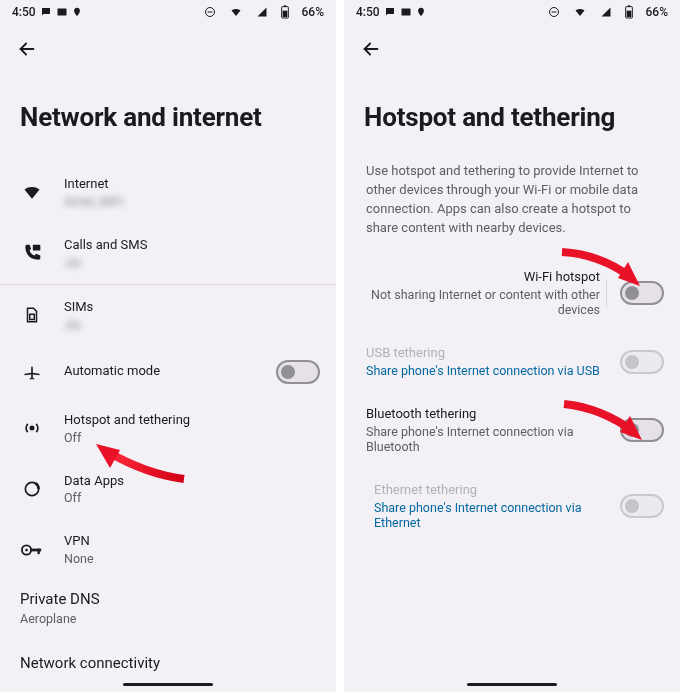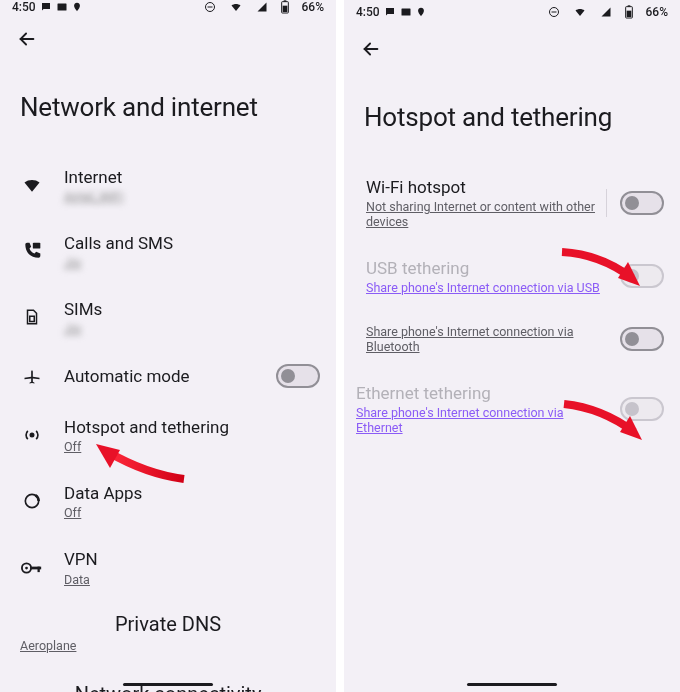--- a/index.html
+++ b/index.html
@@ -32,21 +32,21 @@
       font-weight: 500;
     }
     .status-left { display:flex; align-items:center; gap:4px; }
     .status-right { display:flex; align-items:center; gap:13px; }
     .status-right svg, .status-left svg { display:block; }
     .back-row {
       padding: 14px 16px 10px 16px;
     }
     .page-title {
       font-size: 26px;
-      font-weight: 400;
+      font-weight: 700;
       color: #1b1b1f;
       padding: 28px 20px 30px 20px;
       letter-spacing: -0.2px;
     }
     .list-item {
       display: flex;
       align-items: center;
       padding: 14px 16px 14px 20px;
       gap: 20px;
       position: relative;
@@ -56,32 +56,31 @@
       display: flex;
       justify-content: center;
       align-items: center;
       flex-shrink: 0;
     }
     .item-texts {
       flex: 1;
       min-width: 0;
     }
     .item-title {
-      font-size: 17px;
+      font-size: 13px;
       color: #1b1b1f;
       line-height: 1.3;
     }
     .item-sub {
       font-size: 12.5px;
       color: #5f5e65;
       margin-top: 1px;
-      text-decoration: underline;
     }
     .item-title.disabled { color: #b3b1b8; }
-    .item-sub.disabled   { color: #8b5cf6; }
+    .item-sub.disabled   { color: #0369a1; }
     .divider {
       height: 1px;
       background: #ddd8e0;
       margin: 0;
     }
     .toggle {
       width: 44px;
       height: 24px;
       border-radius: 14px;
       border: 2px solid #918f96;
@@ -110,21 +109,21 @@
     .toggle.disabled::after{ background:#c6c3cb;}
     .desc-text {
       font-size: 13px;
       color: #5f5e65;
       line-height: 1.45;
       padding: 0 22px 18px 22px;
     }
     .no-icon-item {
       padding: 10px 20px;
     }
-    .no-icon-item .item-title{ font-size:20px;text-align:center;}
+    .no-icon-item .item-title{ font-size:15px;}
     .blur-text {
       filter: blur(3px);
       color:#8a8a8a;
     }
     .gesture-bar{
       position:absolute;
       bottom:6px;
       left:50%;
       transform:translateX(-50%);
       width:90px;
@@ -268,21 +267,21 @@
     <span class="icon-slot">
         <svg width="22" height="16" viewBox="0 0 24 14" fill="#1b1b1f">
           <circle cx="6" cy="7" r="5" fill="none" stroke="#1b1b1f" stroke-width="2"></circle>
           <circle cx="6" cy="7" r="1.5"></circle>
           <rect x="10" y="5.5" width="12" height="3"></rect>
           <rect x="18" y="5.5" width="2.5" height="6"></rect>
         </svg>
       </span>
     <div class="item-texts">
       <div class="item-title">VPN</div>
-      <div class="item-sub">Data</div>
+      <div class="item-sub">None</div>
     </div>
   </div>
 
   <div class="no-icon-item">
     <div class="item-title">Private DNS</div>
     <div class="item-sub">Aeroplane</div>
   </div>
 
   <div class="no-icon-item" style="padding-top:18px;">
     <div class="item-title">Network connectivity</div>
@@ -340,45 +339,47 @@
 
   <div class="back-row">
     <svg width="22" height="22" viewBox="0 0 24 24" fill="none" stroke="#1b1b1f" stroke-width="2" stroke-linecap="round">
         <path d="M19 12H5"></path>
         <path d="M11 18l-6-6 6-6"></path>
       </svg>
   </div>
 
   <div class="page-title">Hotspot and tethering</div>
 
-
-  <div class="list-item" style="padding-left:22px;">
+  <div class="desc-text">Use hotspot and tethering to provide Internet to other devices through your Wi-Fi or mobile data connection. Apps can also create a hotspot to share content with nearby devices.</div>
+
+  <div class="list-item" style="padding-left:22px;text-align:right;">
     <div class="item-texts">
       <div class="item-title">Wi-Fi hotspot</div>
       <div class="item-sub">Not sharing Internet or content with other devices</div>
     </div>
     <div class="toggle with-divider"></div>
   </div>
 
   <div class="list-item" style="padding-left:22px;">
     <div class="item-texts">
       <div class="item-title disabled">USB tethering</div>
       <div class="item-sub disabled">Share phone's Internet connection via USB</div>
     </div>
     <div class="toggle disabled"></div>
   </div>
 
   <div class="list-item" style="padding-left:22px;">
     <div class="item-texts">
+      <div class="item-title">Bluetooth tethering</div>
       <div class="item-sub">Share phone's Internet connection via Bluetooth</div>
     </div>
     <div class="toggle"></div>
   </div>
 
-  <div class="list-item" style="padding-left:12px;gap:16px;">
+  <div class="list-item" style="padding-left:30px;gap:16px;">
     <div class="item-texts">
       <div class="item-title disabled">Ethernet tethering</div>
       <div class="item-sub disabled">Share phone's Internet connection via Ethernet</div>
     </div>
     <div class="toggle disabled"></div>
   </div>
 
   <div class="gesture-bar"></div>
 
   <div class="arrow" style="left:216px; top:248px;">

